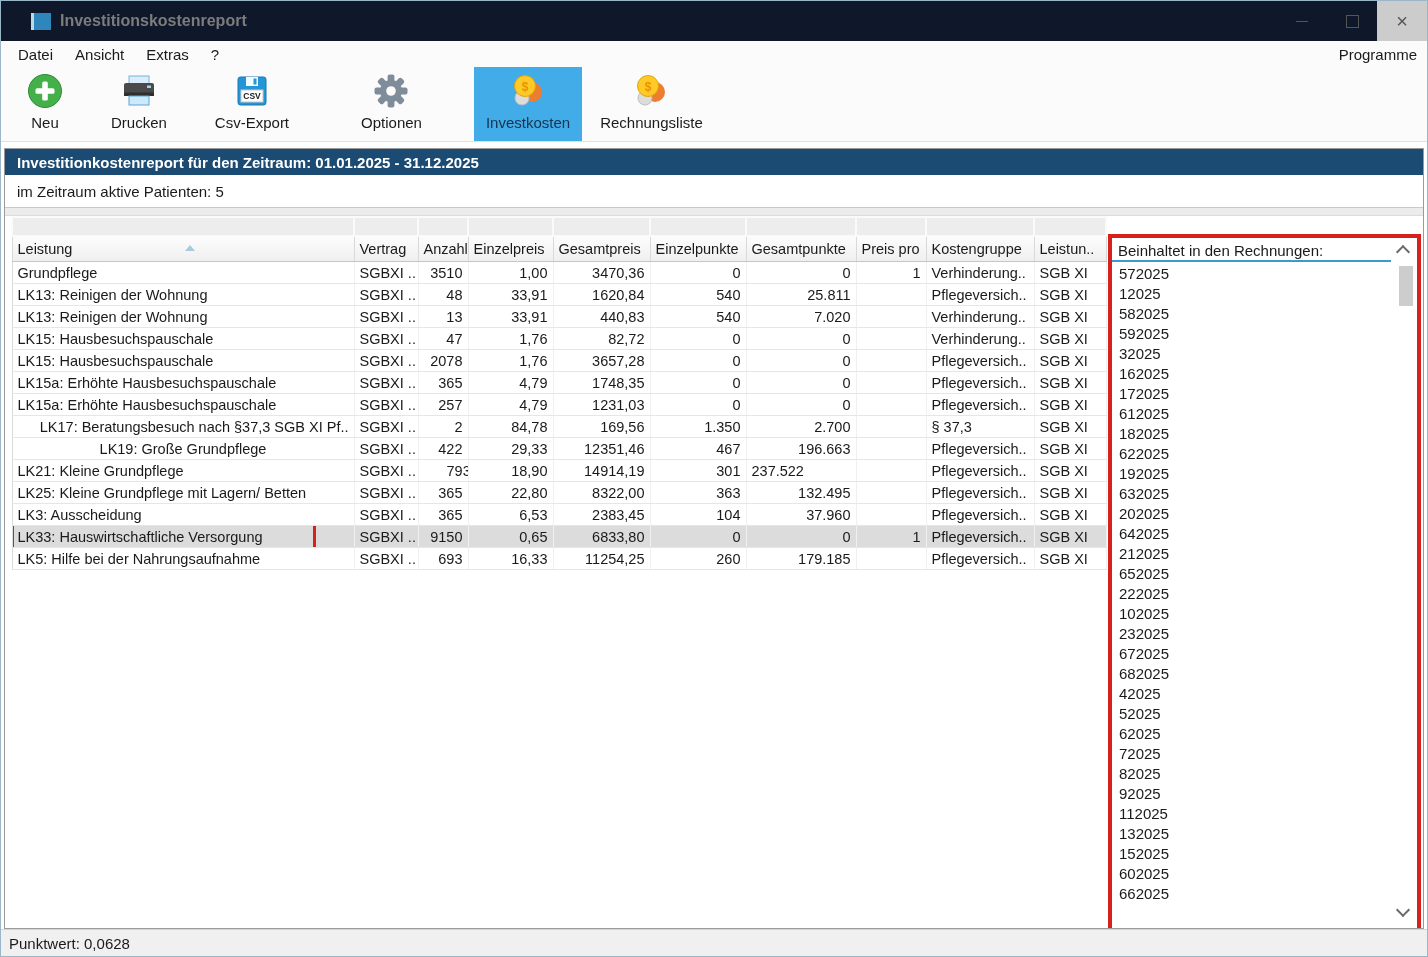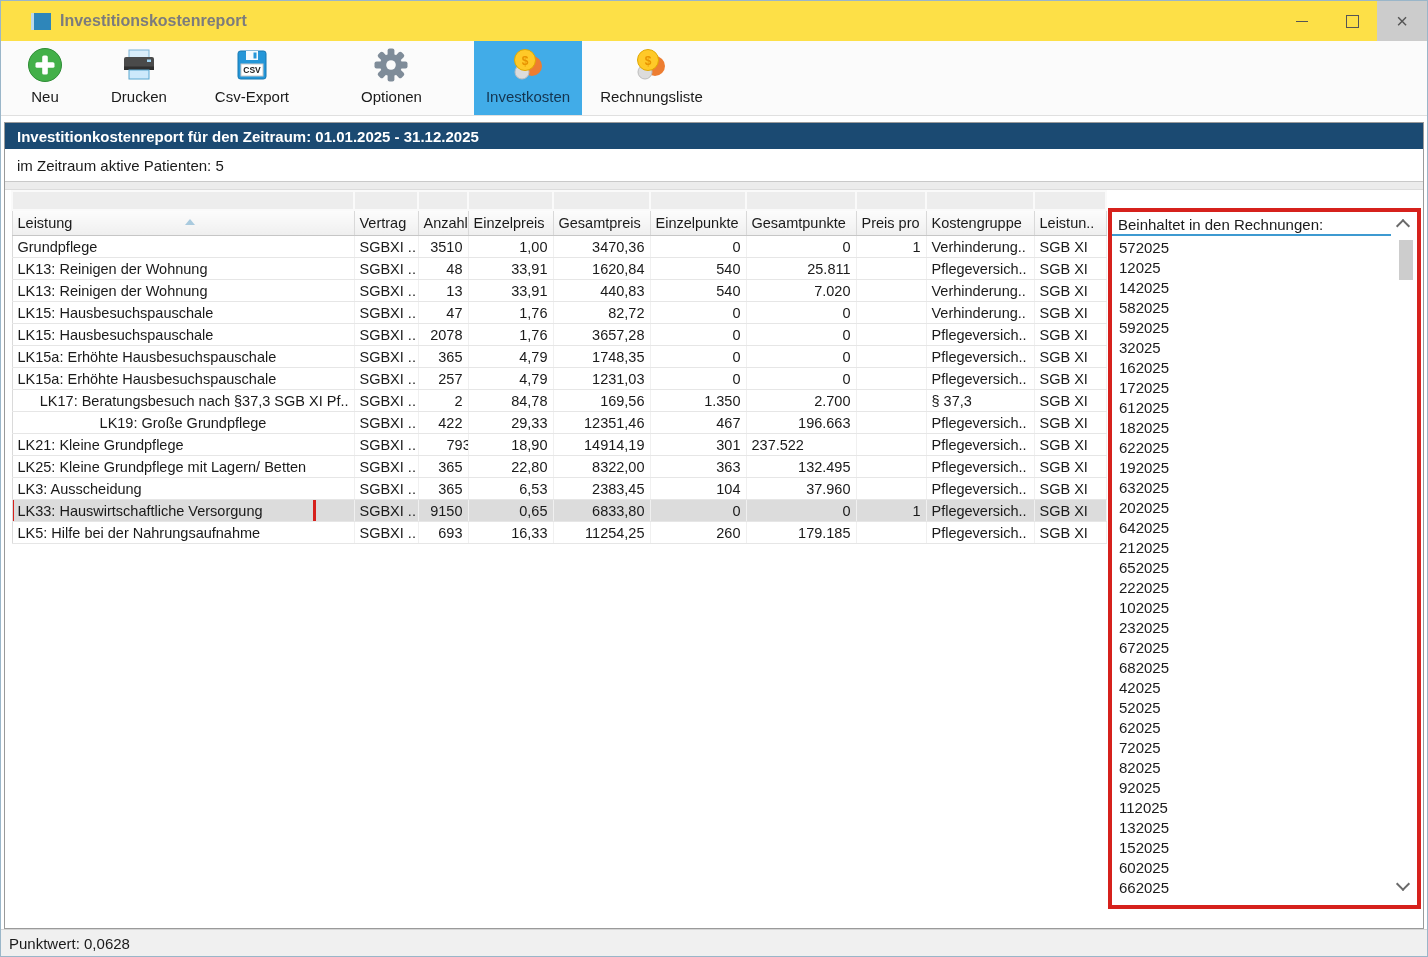--- a/index.html
+++ b/index.html
@@ -1,21 +1,21 @@
 <!DOCTYPE html>
 <html><head>
 <meta charset="utf-8">
 <style>
   html,body{margin:0;padding:0;width:1428px;height:957px;overflow:hidden;
     font-family:"Liberation Sans",sans-serif;background:#e8e8e8;color:#1a1a1a;}
   .window{width:1428px;height:957px;box-sizing:border-box;background:#fff;
     border:1px solid #9ab6c9;display:flex;flex-direction:column;overflow:hidden;}
 
   
-  .titlebar{height:40px;background:#fde047;display:flex;align-items:center;position:relative;flex:0 0 auto;}
+  .titlebar{height:40px;background:#0f172a;display:flex;align-items:center;position:relative;flex:0 0 auto;}
   .app-icon{width:17px;height:17px;background:#2e86ba;border-left:3px solid #bcd9ea;margin-left:30px;}
   .title-text{margin-left:9px;font-size:16px;font-weight:bold;color:#7c7c7c;}
   .win-controls{position:absolute;right:0;top:0;height:40px;display:flex;}
   .win-btn{width:50px;height:40px;display:flex;align-items:center;justify-content:center;}
   .win-btn.close{background:#cccccc;}
   .glyph-min{width:12px;height:0;border-top:1px solid #555;}
   .glyph-max{width:11px;height:11px;border:1px solid #555;}
   .glyph-close{font-size:20px;color:#555;line-height:20px;}
 
   
@@ -95,20 +95,27 @@
         </div>
       <div class="win-btn">
           <span class="glyph-max"></span>
         </div>
       <div class="win-btn close">
           <span class="glyph-close">×</span>
         </div>
     </div>
   </div>
 
+  <div class="menubar">
+    <span class="menu-item">Datei</span>
+    <span class="menu-item">Ansicht</span>
+    <span class="menu-item">Extras</span>
+    <span class="menu-item">?</span>
+    <span class="menu-right">Programme</span>
+  </div>
 
   <div class="toolbar">
 
     <div class="tool-btn">
       <svg class="ticon" viewBox="0 0 36 36">
         <circle cx="18" cy="18" r="16.5" fill="#43b049" stroke="#2f8d36"></circle>
         <rect x="15.2" y="8.5" width="5.6" height="19" rx="1.6" fill="#fff"></rect>
         <rect x="8.5" y="15.2" width="19" height="5.6" rx="1.6" fill="#fff"></rect>
       </svg>
       <span>Neu</span>
@@ -391,21 +398,20 @@
               <td style="text-align: left;">SGB XI</td>
             </tr>
           </tbody>
       </table>
 
       <div class="invoice-panel">
         <div class="panel-title">Beinhaltet in den Rechnungen:</div>
         <div class="panel-list">
             <div class="panel-item">572025</div>
             <div class="panel-item">12025</div>
-            <div class="panel-item">142025</div>
             <div class="panel-item">582025</div>
             <div class="panel-item">592025</div>
             <div class="panel-item">32025</div>
             <div class="panel-item">162025</div>
             <div class="panel-item">172025</div>
             <div class="panel-item">612025</div>
             <div class="panel-item">182025</div>
             <div class="panel-item">622025</div>
             <div class="panel-item">192025</div>
             <div class="panel-item">632025</div>

